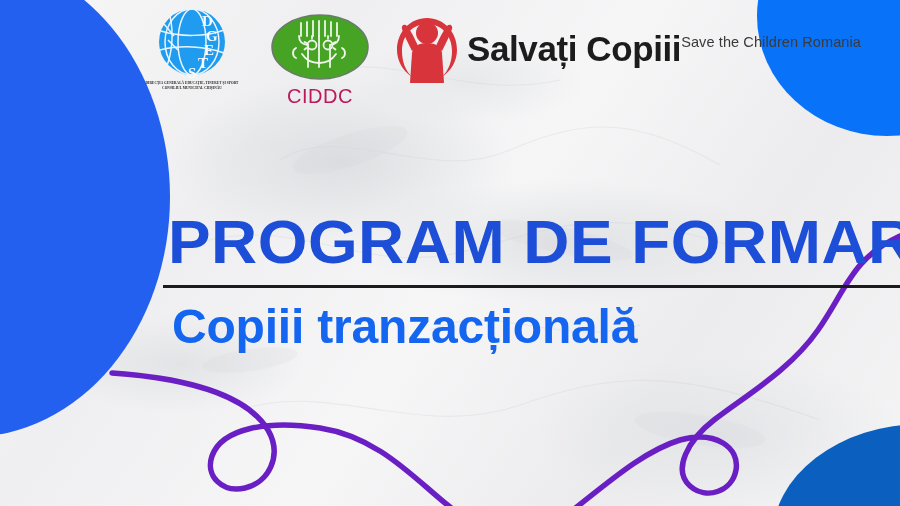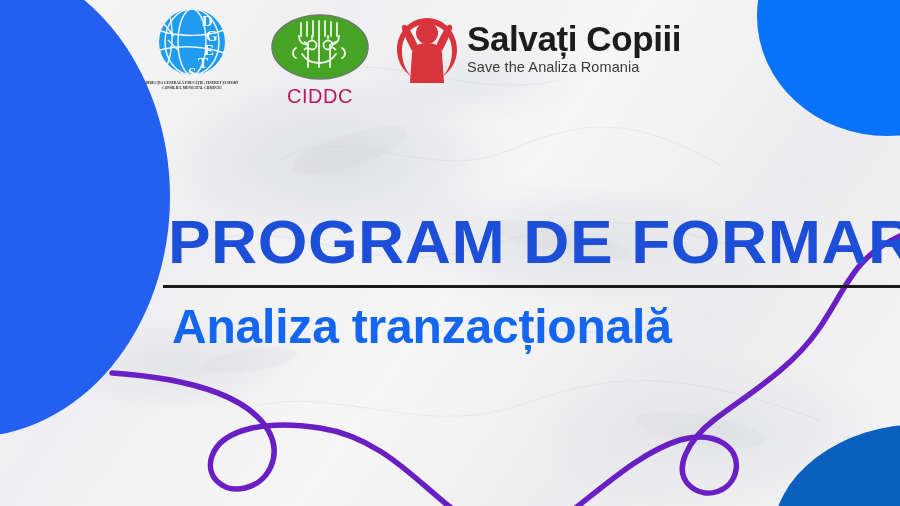--- a/index.html
+++ b/index.html
@@ -105,21 +105,21 @@
     font-family: "Liberation Sans", sans-serif;
   }
   .sc-wrap {
     display: flex;
     align-items: center;
     gap: 9px;
     margin-top: 9px;
   }
   .sc-words {
     display: flex;
-    flex-direction: column;
+    flex-direction: row;
     line-height: 1;
   }
   .sc-title {
     font-size: 35px;
     font-weight: bold;
     color: #1c1c1c;
     letter-spacing: -0.4px;
   }
   .sc-sub {
     font-size: 14.5px;
@@ -253,23 +253,23 @@
                  C 9 57, 6 48, 6 38 C 6 22, 17 11, 31 11
                  C 45 11, 56 22, 56 38 C 56 48, 53 57, 46 64
                  C 55 58, 61 48, 61 37 C 61 19, 48 5, 31 5 Z" fill="#d8343c"></path>
         <circle cx="31" cy="20" r="11" fill="#d8343c"></circle>
         <path d="M31 30 C 22 30, 17 34, 16 40 L 14 70 L 48 70 L 46 40 C 45 34, 40 30, 31 30 Z" fill="#d8343c"></path>
         <path d="M16 38 C 12 30, 8 22, 6 16 C 5 13, 8 10, 11 13 C 15 18, 19 26, 22 33 Z" fill="#d8343c"></path>
         <path d="M46 38 C 50 30, 54 22, 56 16 C 57 13, 54 10, 51 13 C 47 18, 43 26, 40 33 Z" fill="#d8343c"></path>
       </svg>
       <div class="sc-words">
         <div class="sc-title">Salvați Copiii</div>
-        <div class="sc-sub">Save the Analiza Romania</div>
+        <div class="sc-sub">Save the Children Romania</div>
       </div>
     </div>
 
   </div>
 
   <div class="headline">PROGRAM DE FORMARE</div>
   <div class="rule"></div>
-  <div class="subhead">Analiza tranzacțională</div>
+  <div class="subhead">Copiii tranzacțională</div>
 
 </div>
 
 </body></html>

